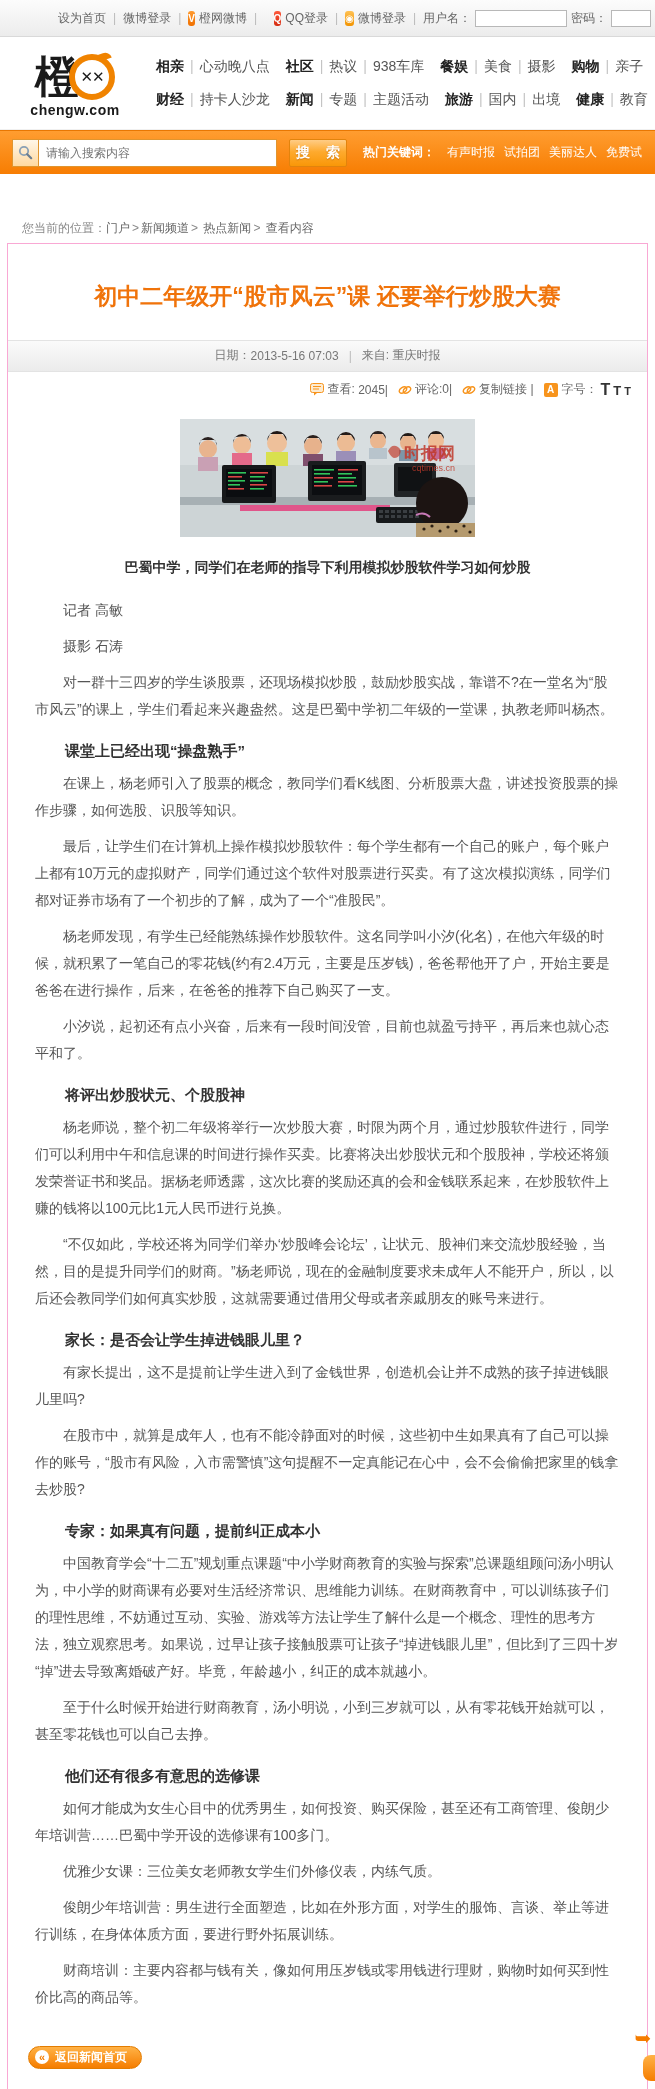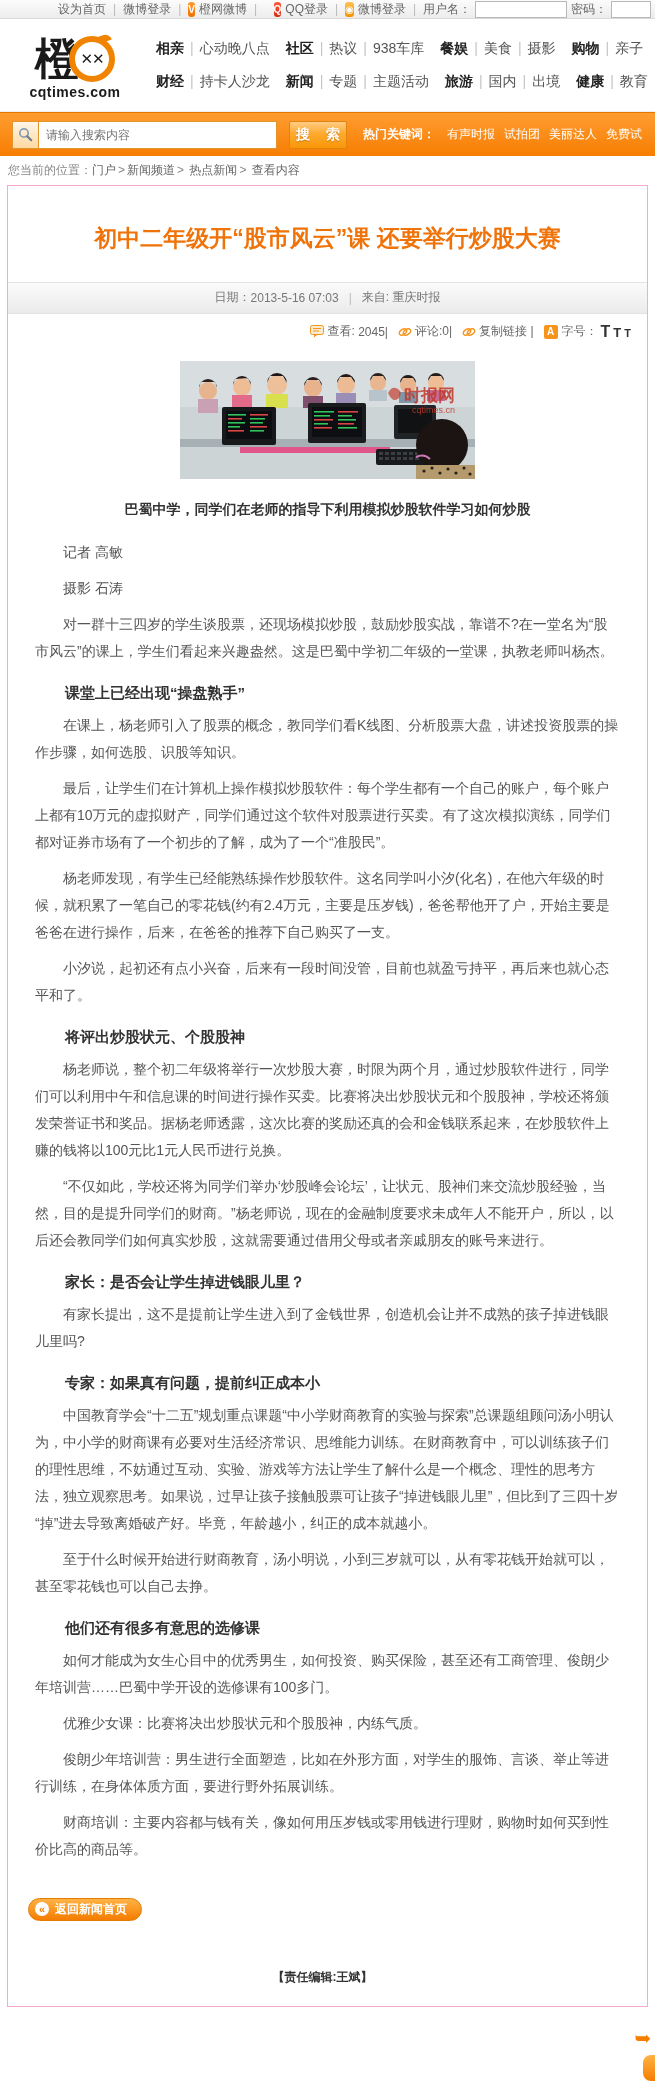--- a/index.html
+++ b/index.html
@@ -5,21 +5,21 @@
   * { box-sizing: border-box; margin: 0; padding: 0; }
   html,body { background:#fff; }
   body {
     width: 655px; min-height: 2089px; margin: 0 auto; position: relative;
     font-family: "Liberation Sans", "DejaVu Sans", sans-serif; overflow-x: hidden;
   }
   a { text-decoration: none; cursor: pointer; }
 
   
   .topbar {
-    height: 19px; display: flex; align-items: center; white-space: nowrap; overflow: hidden;
+    height: 37px; display: flex; align-items: center; white-space: nowrap; overflow: hidden;
     background: linear-gradient(#fcfcfc,#ececec); border-bottom: 1px solid #d9d9d9;
     font-size: 12px; color: #666; padding-left: 58px;
   }
   .topbar a { color: #666; }
   .tsep { color: #bbb; margin: 0 7px; }
   .mini-icon { display:inline-grid; place-items:center; width:15px; height:15px; border-radius:3px;
     color:#fff; font-size:10px; font-weight:bold; margin-right:4px; vertical-align:-3px; }
   .icon-v  { background: linear-gradient(#ff9a2e,#f07000); }
   .icon-qq { background: linear-gradient(#ff5a3c,#d42a0f); }
   .icon-eye{ background: linear-gradient(#ffc153,#f29400); }
@@ -53,21 +53,21 @@
   .search-btn {
     margin-left: 12px; width: 74px; height: 28px; border: 1px solid #e2830c; border-radius: 2px;
     background: linear-gradient(#ffcc85,#feaa2e 45%,#f99708); color: #fff; font-weight: bold;
     font-size: 14px; letter-spacing: 6px; text-indent: 6px; cursor: pointer; text-shadow: 0 1px 1px rgba(160,80,0,.5);
   }
   .hotwords { color: #fff; font-size: 12px; margin-left: 16px; display:flex; align-items:center; }
   .hot-label { font-weight: bold; margin-right: 12px; }
   .hotwords a { color: #fff; margin-right: 9px; }
 
   
-  .breadcrumb { height: 29px; display: flex; align-items: center; font-size: 12px; color:#888; padding-left: 8px; background:#fff; }
+  .breadcrumb { height: 29px; display: flex; align-items: center; font-size: 12px; color:#888; padding-left: 22px; background:#fff;margin-top:40px; }
   .breadcrumb a { color:#666; }
   .bsep { margin: 0 2px; color:#888; }
 
   
   .panel { margin: 0 7px; border: 1px solid #f9a8d4; background: #fff; position: relative; padding-bottom: 12px; }
   .article-title { text-align: center; color: #f0730a; font-size: 23px; font-weight: bold; margin: 38px 24px 28px; line-height: 1.3; }
   .meta1 {
     height: 32px; background: linear-gradient(#fafafa,#ebebeb); border-top: 1px solid #e3e3e3; border-bottom: 1px solid #e3e3e3;
     display: flex; align-items: center; justify-content: center; font-size: 12px; color: #777;
   }
@@ -130,21 +130,21 @@
 
 <div class="header">
   <div class="logo">
     <div class="logo-top">
       <span class="logo-char">橙</span>
       <span class="logo-ring">
           <span>✕✕</span>
           <span class="logo-leaf"></span>
         </span>
     </div>
-    <div class="logo-domain">cqtimes.com</div>
+    <div class="logo-domain">chengw.com</div>
   </div>
   <div class="nav">
     <div class="nav-row"><span class="nav-group"><a class="bold">相亲</a><span class="nsep">|</span><a>心动晚八点</a></span><span class="nav-group"><a class="bold">社区</a><span class="nsep">|</span><a>热议</a><span class="nsep">|</span><a>938车库</a></span><span class="nav-group"><a class="bold">餐娱</a><span class="nsep">|</span><a>美食</a><span class="nsep">|</span><a>摄影</a></span><span class="nav-group"><a class="bold">购物</a><span class="nsep">|</span><a>亲子</a></span></div>
     <div class="nav-row"><span class="nav-group"><a class="bold">财经</a><span class="nsep">|</span><a>持卡人沙龙</a></span><span class="nav-group"><a class="bold">新闻</a><span class="nsep">|</span><a>专题</a><span class="nsep">|</span><a>主题活动</a></span><span class="nav-group"><a class="bold">旅游</a><span class="nsep">|</span><a>国内</a><span class="nsep">|</span><a>出境</a></span><span class="nav-group"><a class="bold">健康</a><span class="nsep">|</span><a>教育</a></span></div>
   </div>
 </div>
 
 <div class="searchbar">
   <div class="search-box">
     <span class="mag-cell">
@@ -325,26 +325,27 @@
       <h3>课堂上已经出现“操盘熟手”</h3>
       <p>在课上，杨老师引入了股票的概念，教同学们看K线图、分析股票大盘，讲述投资股票的操作步骤，如何选股、识股等知识。</p>
       <p>最后，让学生们在计算机上操作模拟炒股软件：每个学生都有一个自己的账户，每个账户上都有10万元的虚拟财产，同学们通过这个软件对股票进行买卖。有了这次模拟演练，同学们都对证券市场有了一个初步的了解，成为了一个“准股民”。</p>
       <p>杨老师发现，有学生已经能熟练操作炒股软件。这名同学叫小汐(化名)，在他六年级的时候，就积累了一笔自己的零花钱(约有2.4万元，主要是压岁钱)，爸爸帮他开了户，开始主要是爸爸在进行操作，后来，在爸爸的推荐下自己购买了一支。</p>
       <p>小汐说，起初还有点小兴奋，后来有一段时间没管，目前也就盈亏持平，再后来也就心态平和了。</p>
       <h3>将评出炒股状元、个股股神</h3>
       <p>杨老师说，整个初二年级将举行一次炒股大赛，时限为两个月，通过炒股软件进行，同学们可以利用中午和信息课的时间进行操作买卖。比赛将决出炒股状元和个股股神，学校还将颁发荣誉证书和奖品。据杨老师透露，这次比赛的奖励还真的会和金钱联系起来，在炒股软件上赚的钱将以100元比1元人民币进行兑换。</p>
       <p>“不仅如此，学校还将为同学们举办‘炒股峰会论坛’，让状元、股神们来交流炒股经验，当然，目的是提升同学们的财商。”杨老师说，现在的金融制度要求未成年人不能开户，所以，以后还会教同学们如何真实炒股，这就需要通过借用父母或者亲戚朋友的账号来进行。</p>
       <h3>家长：是否会让学生掉进钱眼儿里？</h3>
       <p>有家长提出，这不是提前让学生进入到了金钱世界，创造机会让并不成熟的孩子掉进钱眼儿里吗?</p>
+      <p>在股市中，就算是成年人，也有不能冷静面对的时候，这些初中生如果真有了自己可以操作的账号，“股市有风险，入市需警慎”这句提醒不一定真能记在心中，会不会偷偷把家里的钱拿去炒股?</p>
       <h3>专家：如果真有问题，提前纠正成本小</h3>
       <p>中国教育学会“十二五”规划重点课题“中小学财商教育的实验与探索”总课题组顾问汤小明认为，中小学的财商课有必要对生活经济常识、思维能力训练。在财商教育中，可以训练孩子们的理性思维，不妨通过互动、实验、游戏等方法让学生了解什么是一个概念、理性的思考方法，独立观察思考。如果说，过早让孩子接触股票可让孩子“掉进钱眼儿里”，但比到了三四十岁“掉”进去导致离婚破产好。毕竟，年龄越小，纠正的成本就越小。</p>
       <p>至于什么时候开始进行财商教育，汤小明说，小到三岁就可以，从有零花钱开始就可以，甚至零花钱也可以自己去挣。</p>
       <h3>他们还有很多有意思的选修课</h3>
       <p>如何才能成为女生心目中的优秀男生，如何投资、购买保险，甚至还有工商管理、俊朗少年培训营……巴蜀中学开设的选修课有100多门。</p>
-      <p>优雅少女课：比赛将决出炒股状元和个股股神，内练气质。</p>
+      <p>优雅少女课：三位美女老师教女学生们外修仪表，内练气质。</p>
       <p>俊朗少年培训营：男生进行全面塑造，比如在外形方面，对学生的服饰、言谈、举止等进行训练，在身体体质方面，要进行野外拓展训练。</p>
       <p>财商培训：主要内容都与钱有关，像如何用压岁钱或零用钱进行理财，购物时如何买到性价比高的商品等。</p>
     </div>
 
   <div class="panel-footer">
     <button class="back-btn">
       <span class="circ">«</span>
       <span>返回新闻首页</span>
     </button>
     <div class="editor-line">【责任编辑:王斌】</div>

